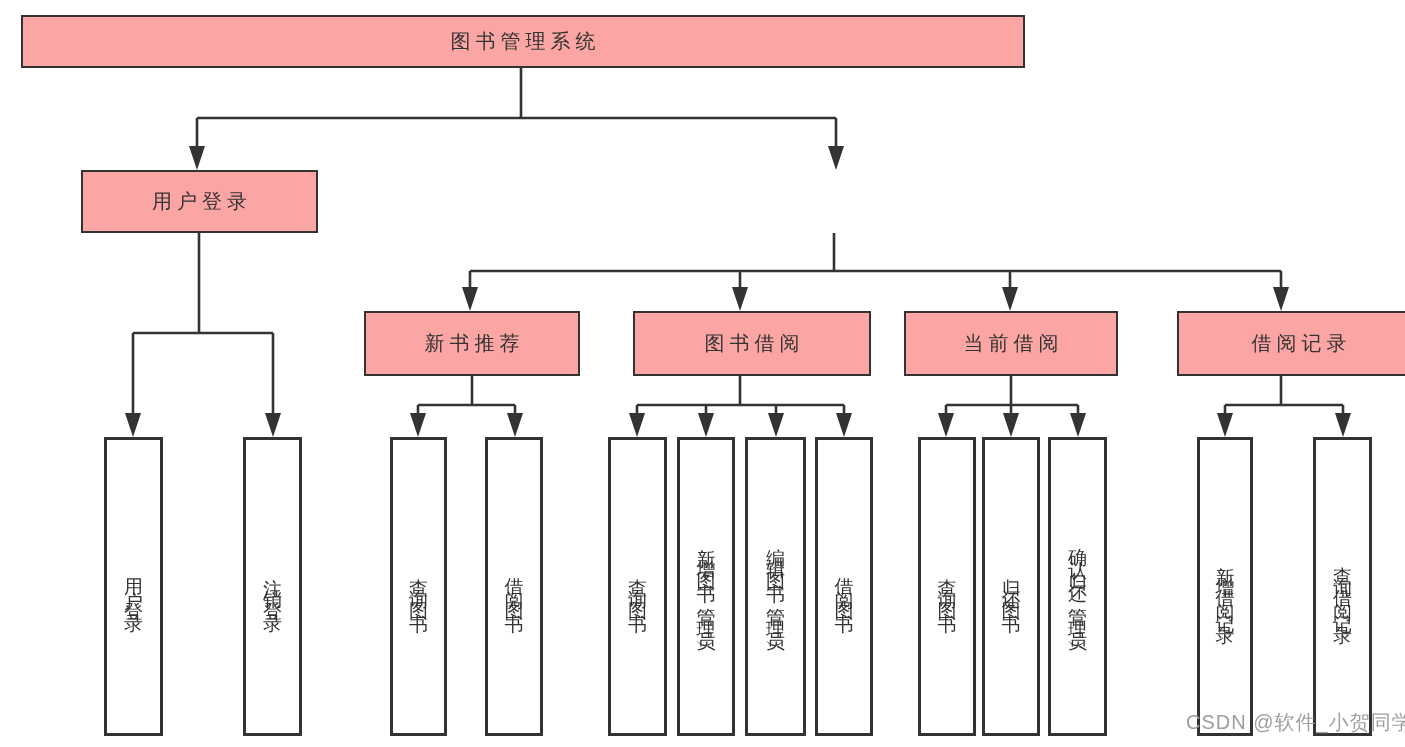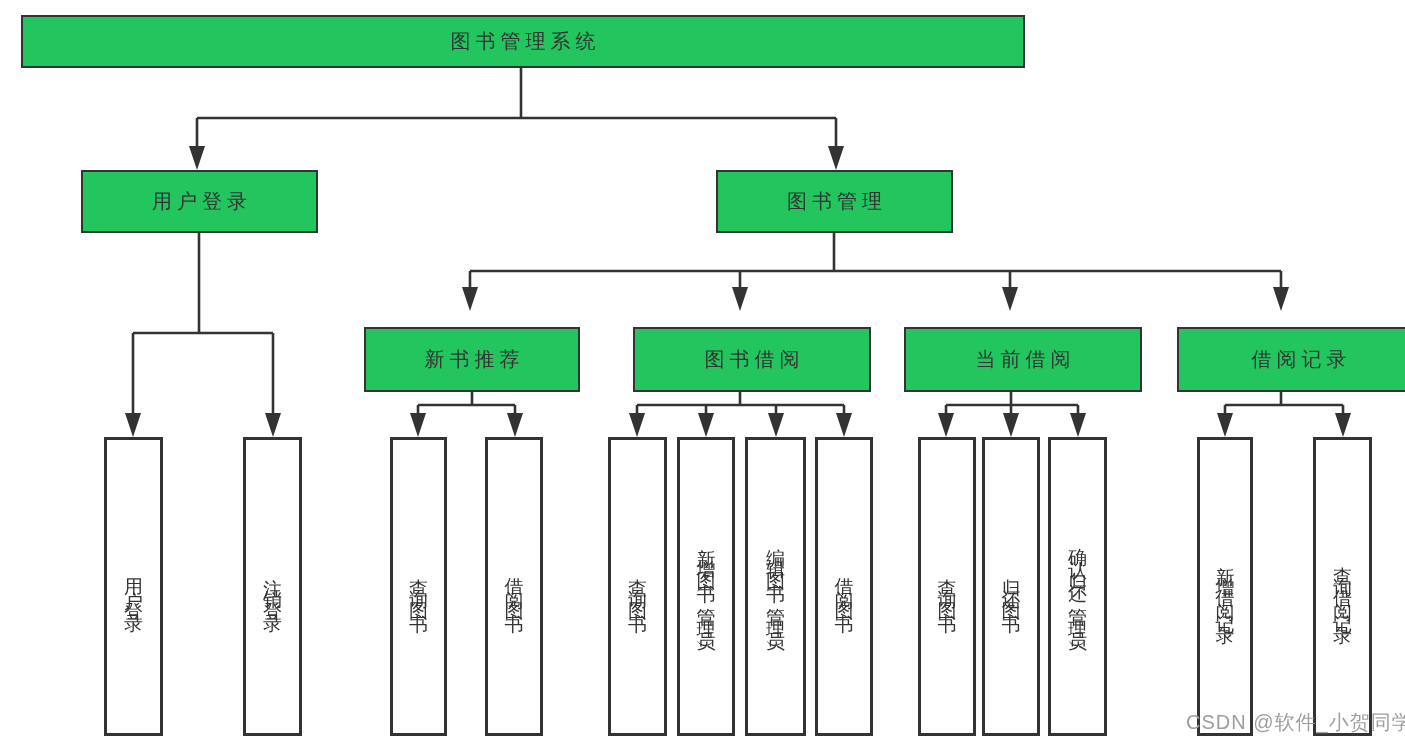--- a/index.html
+++ b/index.html
@@ -10,29 +10,29 @@
     font-family:"Liberation Sans","DejaVu Sans",sans-serif;
     color:#333333;
     overflow:hidden;
   }
   #connectors{position:absolute;left:0;top:0;width:1405px;height:747px;}
   #connectors path{stroke:#333333;stroke-width:2.6;fill:none;}
   #connectors polygon{fill:#333333;stroke:none;}
   .hnode{
     position:absolute;
     box-sizing:border-box;
-    background:#22c55e;
+    background:#fca5a5;
     border:2.5px solid #333333;
     display:flex;align-items:center;justify-content:center;
     font-size:20px;letter-spacing:5px;text-indent:5px;
     white-space:nowrap;
     z-index:2;
   }
   .lvl2{top:170px;height:63px;}
-  .sec{top:311px;height:65px;margin-top:16px;}
+  .sec{top:311px;height:65px;}
   .vnode{
     position:absolute;
     top:437px;height:299px;
     box-sizing:border-box;
     background:#ffffff;
     border:3px solid #333333;
     display:flex;align-items:center;justify-content:center;
     writing-mode:vertical-rl;
     text-orientation:mixed;
     font-size:19px;
@@ -100,25 +100,24 @@
     <g>
       <path d="M1281 376 V405 M1225 405 H1343 M1225 405 V414 M1343 405 V414"></path>
       <polygon points="1217,413 1233,413 1225,437"></polygon>
       <polygon points="1335,413 1351,413 1343,437"></polygon>
     </g>
   </svg>
 
   <div class="hnode" style="left:21px;top:15px;width:1004px;height:53px">图书管理系统</div>
 
   <div class="hnode lvl2" style="left:81px;width:237px">用户登录</div>
-  <div class="hnode lvl2" style="left:716px;width:237px">图书管理</div>
 
   <div class="hnode sec" style="left:364px;width:216px">新书推荐</div>
   <div class="hnode sec" style="left:633px;width:238px">图书借阅</div>
-  <div class="hnode sec" style="left:904px;width:238px">当前借阅</div>
+  <div class="hnode sec" style="left:904px;width:214px">当前借阅</div>
   <div class="hnode sec" style="left:1177px;width:244px">借阅记录</div>
 
   <div class="vnode" style="left:104px;width:59px">用户登录</div>
   <div class="vnode" style="left:243px;width:59px">注销登录</div>
 
   <div class="vnode" style="left:390px;width:57px">查询图书</div>
   <div class="vnode" style="left:485px;width:58px">借阅图书</div>
 
   <div class="vnode" style="left:608px;width:59px">查询图书</div>
   <div class="vnode" style="left:677px;width:58px">新增图书（管理员）</div>

